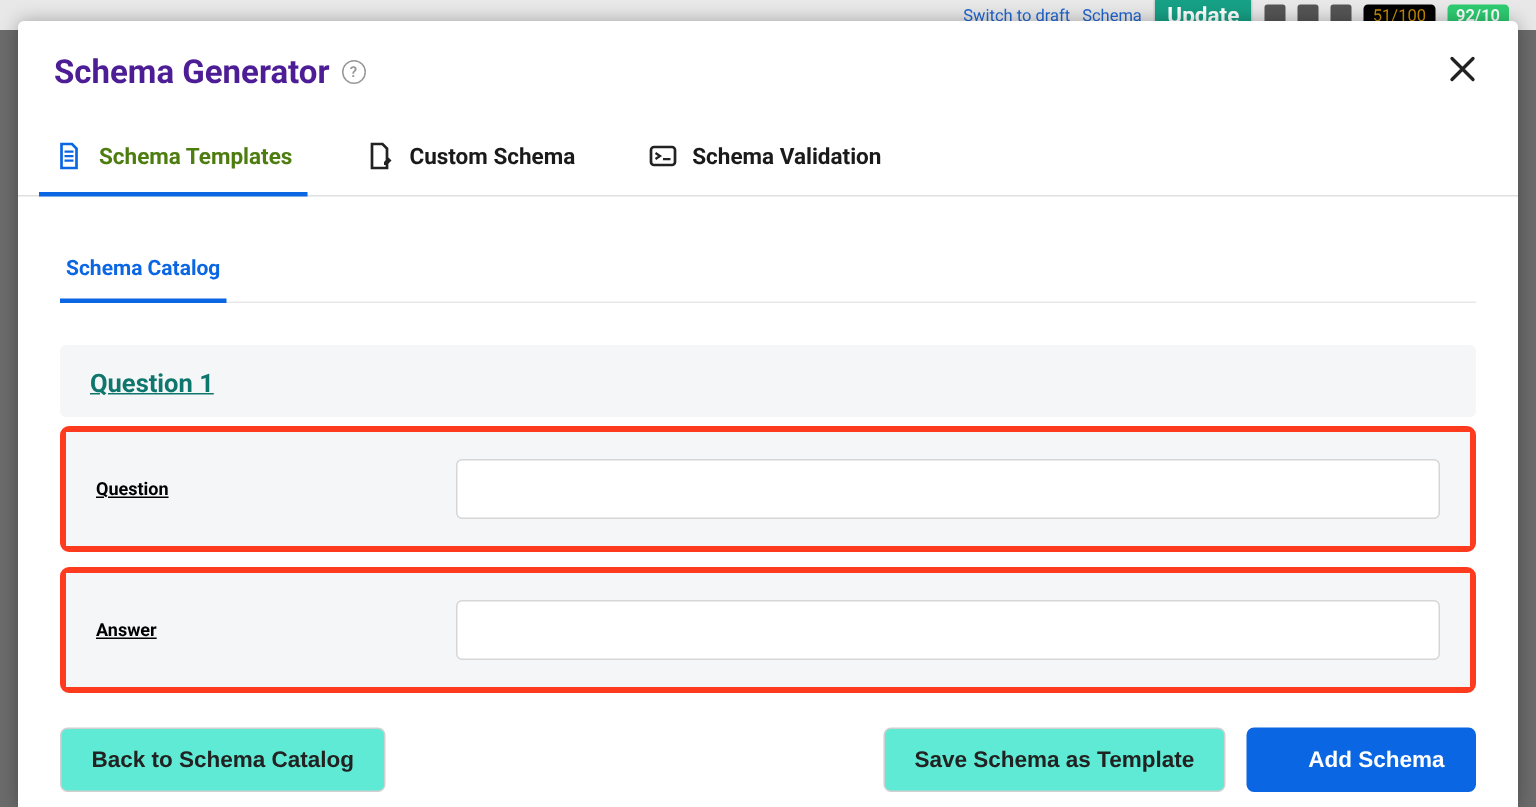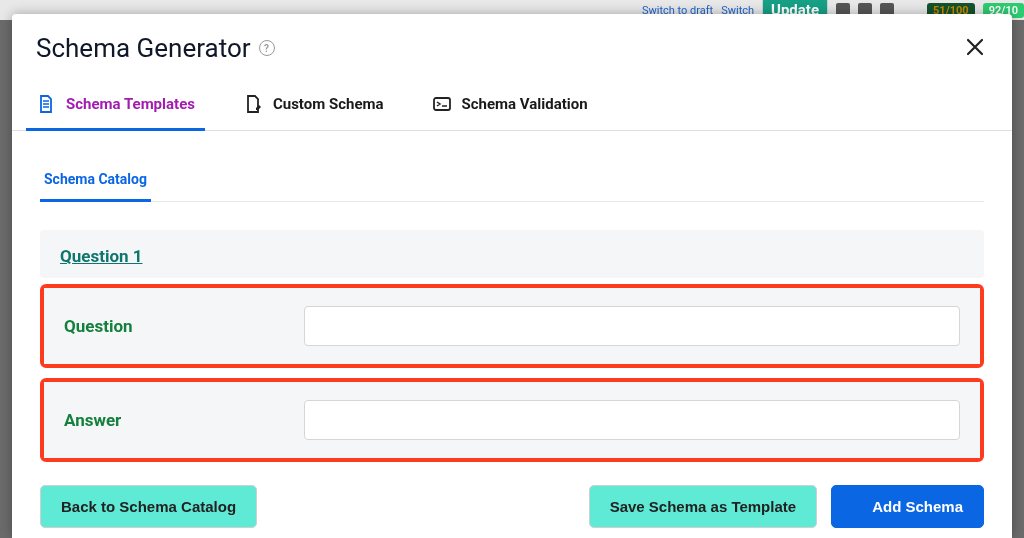--- a/index.html
+++ b/index.html
@@ -13,27 +13,27 @@
     }
     .backdrop-toolbar {
       position: absolute;
       top: 0; left: 0; right: 0;
       height: 20px;
       background: #e8e8e8;
       display: flex;
       justify-content: flex-end;
       align-items: center;
       gap: 8px;
-      padding: 0 0;
+      padding: 0 18px;
       font-size: 11px;
       color: #444;
     }
     .backdrop-toolbar .link { color: #2065d1; }
     .backdrop-toolbar .btn { background: #16a085; color: #fff; padding: 2px 8px; border-radius: 3px; }
-    .backdrop-toolbar .pill { background: #14532d; color: #c68a00; padding: 1px 6px; border-radius: 3px; font-weight: 700; margin-left: 25px; }
+    .backdrop-toolbar .pill { background: #000000; color: #c68a00; padding: 1px 6px; border-radius: 3px; font-weight: 400; }
     .backdrop-toolbar .pill2 { background: #2ecc71; color: #fff; padding: 1px 6px; border-radius: 3px; font-weight: 600; }
     .backdrop-toolbar .ico { width: 14px; height: 14px; background: #555; border-radius: 2px; }
 
     .modal {
       position: absolute;
       top: 14px;
       left: 12px;
       right: 12px;
       bottom: 0;
       background: #fff;
@@ -48,23 +48,23 @@
       align-items: center;
       justify-content: space-between;
       padding: 18px 24px 16px 24px;
     }
     .modal-title-group {
       display: flex;
       align-items: center;
       gap: 8px;
     }
     .modal-title {
-      font-size: 26px;
-      font-weight: 400;
-      color: #0f172a;
+      font-size: 22px;
+      font-weight: 700;
+      color: #4c1d95;
     }
     .help-icon {
       width: 16px; height: 16px;
       border: 1.5px solid #999;
       border-radius: 50%;
       display: flex; align-items: center; justify-content: center;
       font-size: 10px; color: #999; font-weight: 600;
       cursor: pointer;
     }
     .close-btn {
@@ -89,21 +89,21 @@
       gap: 10px;
       padding: 14px 10px;
       font-size: 15px;
       font-weight: 700;
       color: #1a1a1a;
       cursor: pointer;
       border-bottom: 3px solid transparent;
       margin-bottom: -1px;
     }
     .tab-item.active {
-      color: #a21caf;
+      color: #4d7c0f;
       border-bottom-color: #0b66e4;
     }
     .tab-icon { width: 20px; height: 20px; display: flex; align-items: center; justify-content: center; }
 
     .tabs-secondary {
       display: flex;
       border-bottom: 1px solid #e8e8e8;
       margin: 28px 28px 0 28px;
     }
     .subtab-item {
@@ -142,23 +142,24 @@
     }
     .field-row-inner {
       display: flex;
       align-items: center;
       width: 100%;
       background: #f5f6f8;
       padding: 18px 20px;
     }
     .field-label {
       width: 240px;
-      font-size: 17px;
-      font-weight: 700;
-      color: #15803d;
+      font-size: 12px;
+      font-weight: 700;
+      color: #000000;
+      text-decoration: underline;
     }
     .field-input {
       flex: 1;
       height: 40px;
       border: 1px solid #d6d6d6;
       border-radius: 4px;
       background: #fff;
       padding: 8px 12px;
       font-size: 14px;
     }
@@ -187,21 +188,21 @@
       border-color: #0b66e4;
       color: #fff;
       padding-left: 40px;
     }
   </style>
 </head>
 <body>
 
 <div class="backdrop-toolbar">
   <span class="link">Switch to draft</span>
-  <span class="link">Switch</span>
+  <span class="link">Schema</span>
   <span class="btn">Update</span>
   <span class="ico"></span>
   <span class="ico"></span>
   <span class="ico"></span>
   <span class="pill">51/100</span>
   <span class="pill2">92/10</span>
 </div>
 
 <div class="modal">
 

